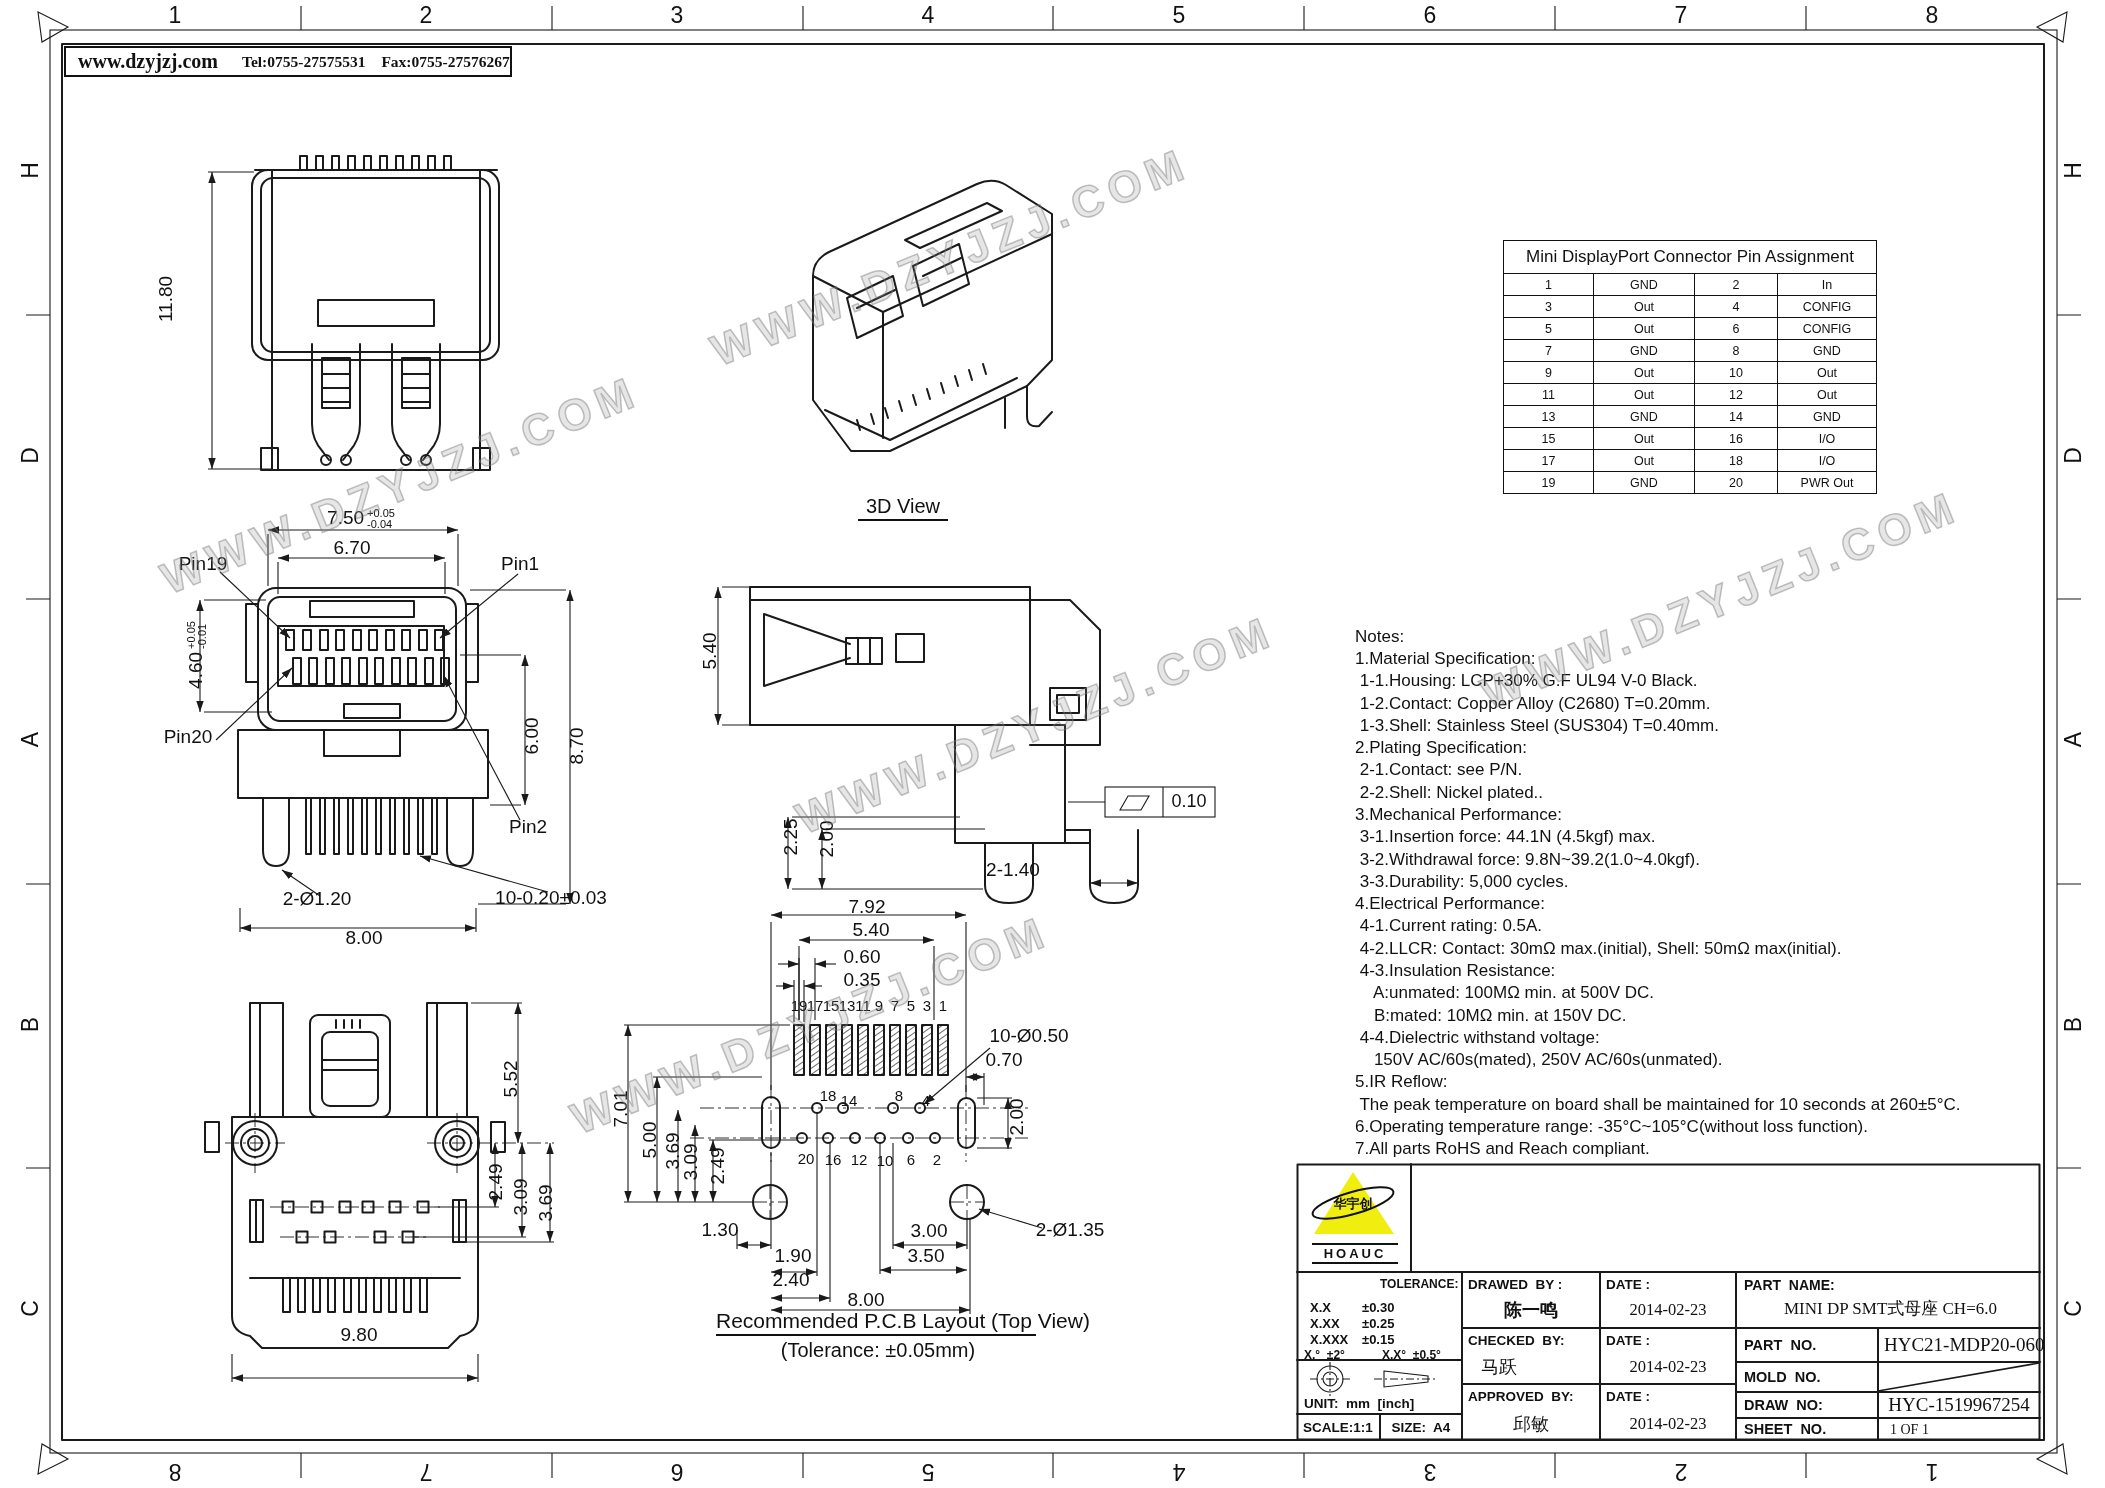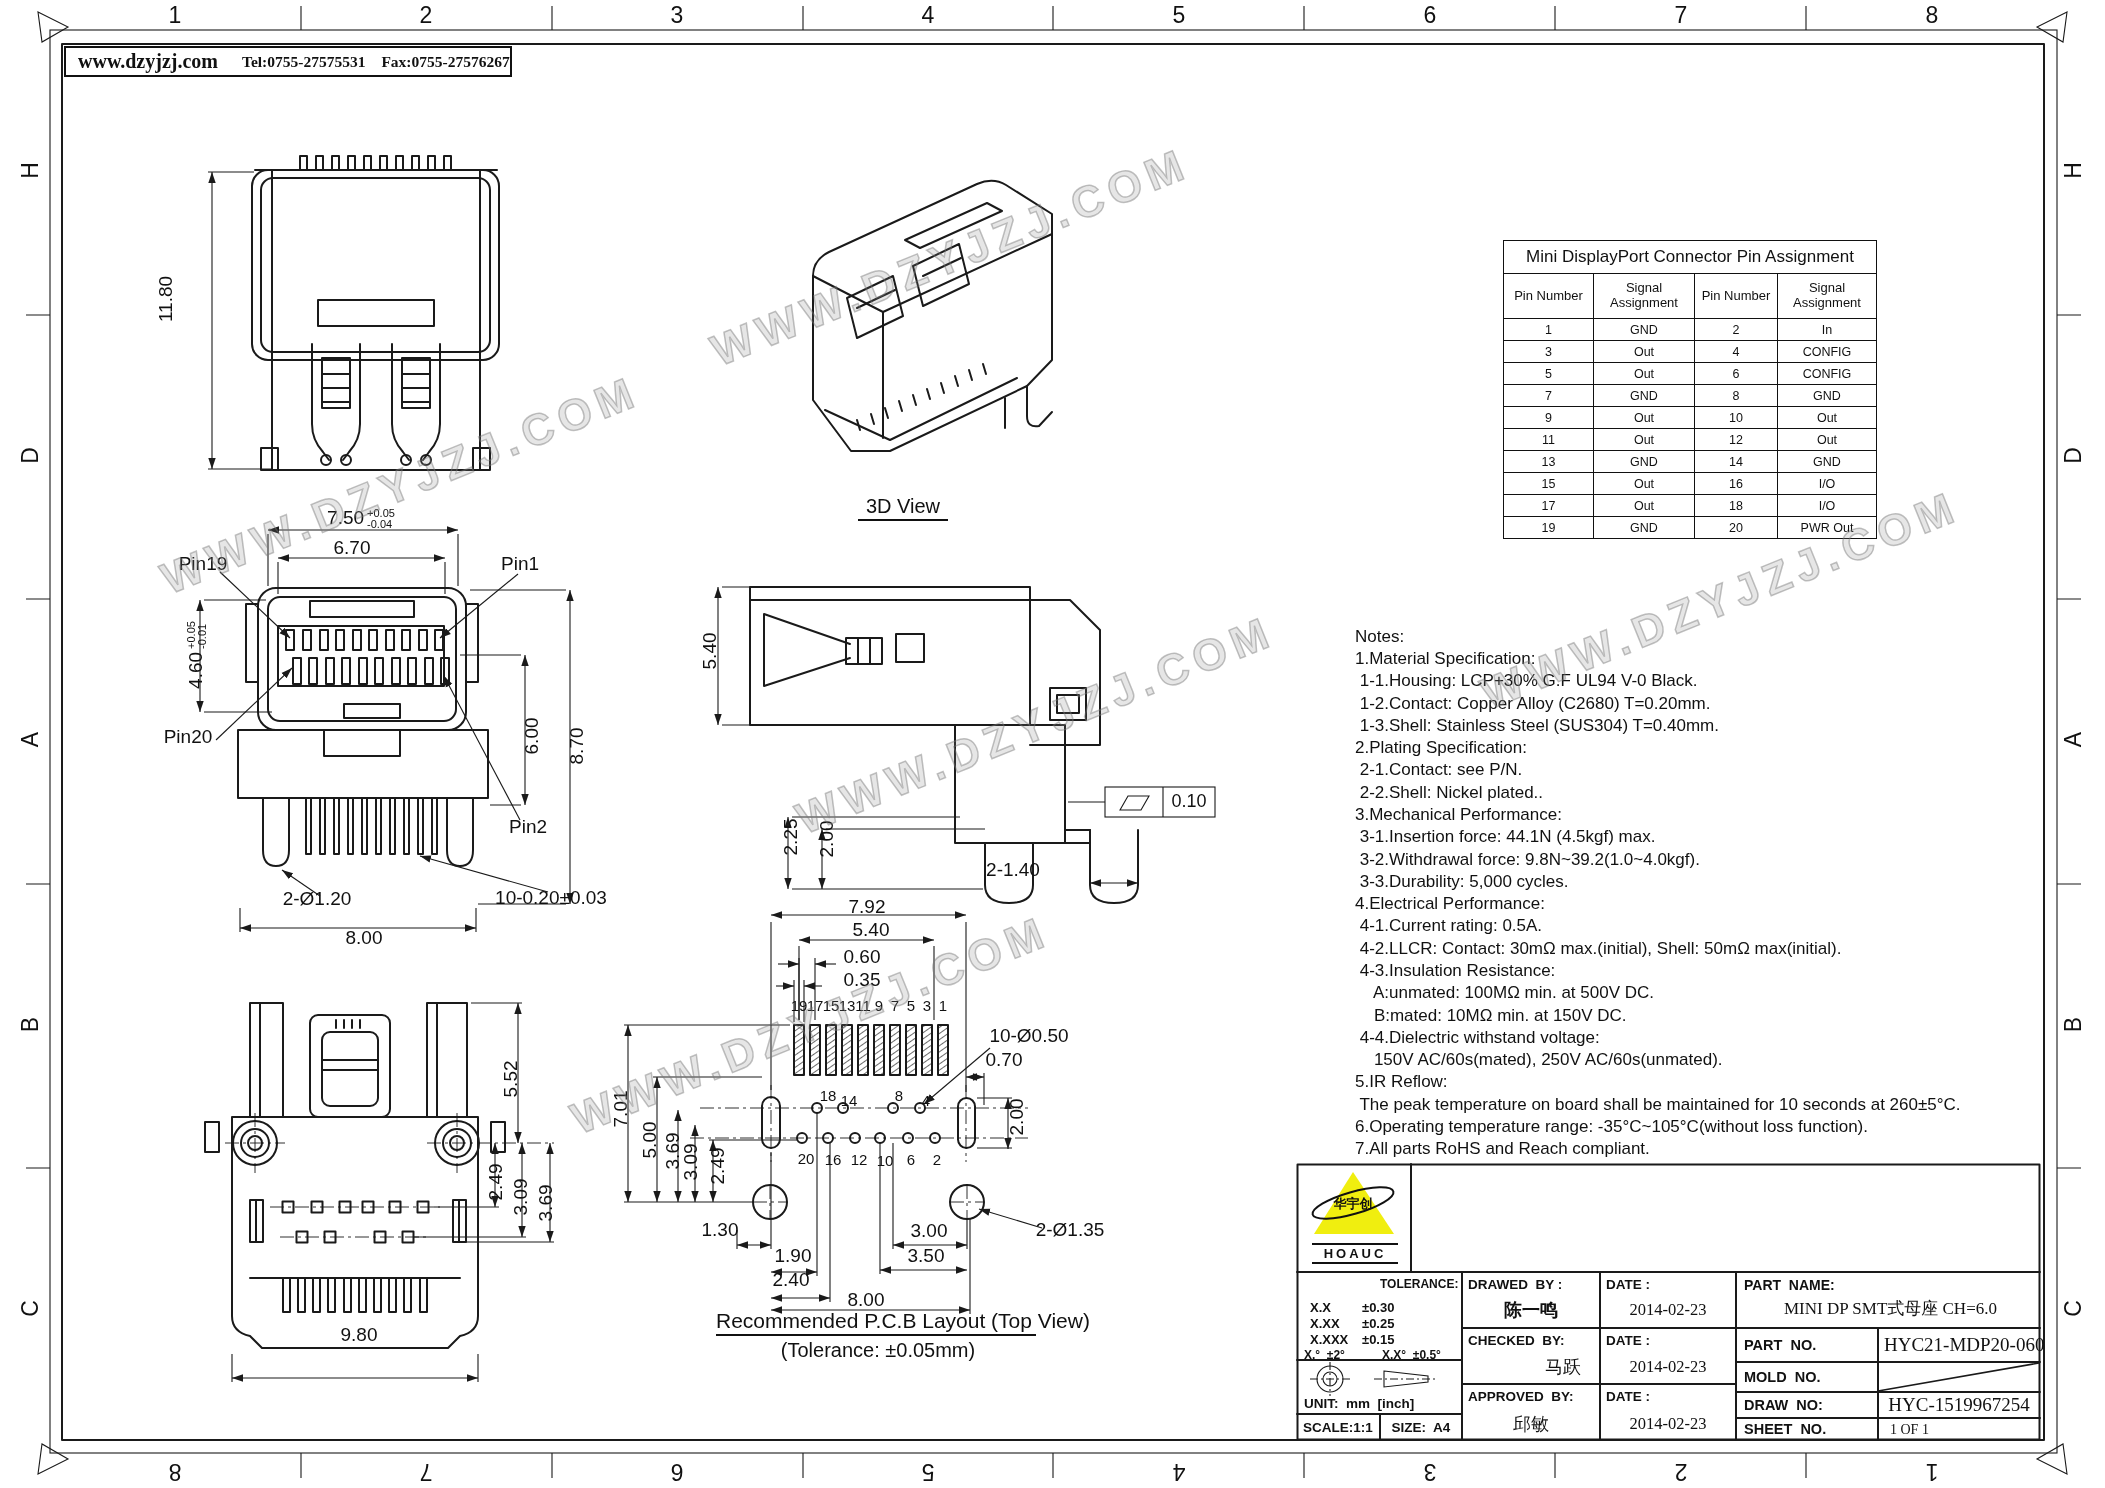--- a/index.html
+++ b/index.html
@@ -452,26 +452,20 @@
         <col style="width:90px">
         <col style="width:101px">
         <col style="width:83px">
         <col style="width:99px">
       </colgroup>
     <tbody>
         <tr>
           <td class="title" colspan="4">Mini DisplayPort Connector Pin Assignment</td>
         </tr>
     <tr>
-      <td class="hd">Pin Number</td>
-      <td class="hd">Signal Assignment</td>
-      <td class="hd">Pin Number</td>
-      <td class="hd">Signal Assignment</td>
-    </tr>
-    <tr>
           <td class="c">1</td>
           <td class="c">GND</td>
           <td class="c">2</td>
           <td class="c">In</td>
         </tr>
     <tr>
           <td class="c">3</td>
           <td class="c">Out</td>
           <td class="c">4</td>
           <td class="c">CONFIG</td>
@@ -593,21 +587,21 @@
   <span class="tbl" style="left:1304px;top:1396px;font-size:13.5px">UNIT:  mm  [inch]</span>
   <span class="tbl" style="left:1300px;top:1420px;width:76px;text-align:center;font-size:13.5px">SCALE:1:1</span>
   <span class="tbl" style="left:1383px;top:1420px;width:76px;text-align:center;font-size:13.5px">SIZE:  A4</span>
 
   <span class="tbl" style="left:1468px;top:1277px;font-size:13.5px">DRAWED  BY :</span>
   <span class="tbl" style="left:1606px;top:1277px;font-size:13.5px">DATE :</span>
   <span class="tbl" style="left:1481px;top:1298px;width:100px;text-align:center;font-size:18px;font-weight:bold">陈一鸣</span>
   <span class="tbl ser" style="left:1608px;top:1300px;width:120px;text-align:center;font-size:16.5px;font-weight:normal">2014-02-23</span>
   <span class="tbl" style="left:1468px;top:1333px;font-size:13.5px">CHECKED  BY:</span>
   <span class="tbl" style="left:1606px;top:1333px;font-size:13.5px">DATE :</span>
-  <span class="tbl" style="left:1481px;top:1355px;width:100px;text-align:right;font-size:18px;font-weight:normal">马跃</span>
+  <span class="tbl" style="left:1481px;top:1355px;width:100px;text-align:left;font-size:18px;font-weight:normal">马跃</span>
   <span class="tbl ser" style="left:1608px;top:1357px;width:120px;text-align:center;font-size:16.5px;font-weight:normal">2014-02-23</span>
   <span class="tbl" style="left:1468px;top:1389px;font-size:13.5px">APPROVED  BY:</span>
   <span class="tbl" style="left:1606px;top:1389px;font-size:13.5px">DATE :</span>
   <span class="tbl" style="left:1481px;top:1412px;width:100px;text-align:center;font-size:18px;font-weight:normal">邱敏</span>
   <span class="tbl ser" style="left:1608px;top:1414px;width:120px;text-align:center;font-size:16.5px;font-weight:normal">2014-02-23</span>
 
   <span class="tbl" style="left:1744px;top:1277px;font-size:14px">PART  NAME:</span>
   <span class="tbl ser" style="left:1748px;top:1297px;width:285px;text-align:center;font-size:17px;font-weight:normal">MINI DP SMT式母座 CH=6.0</span>
   <span class="tbl" style="left:1744px;top:1337px;font-size:14.5px">PART  NO.</span>
   <span class="tbl ser" style="left:1884px;top:1334px;width:150px;text-align:center;font-size:19px;font-weight:normal">HYC21-MDP20-060</span>

